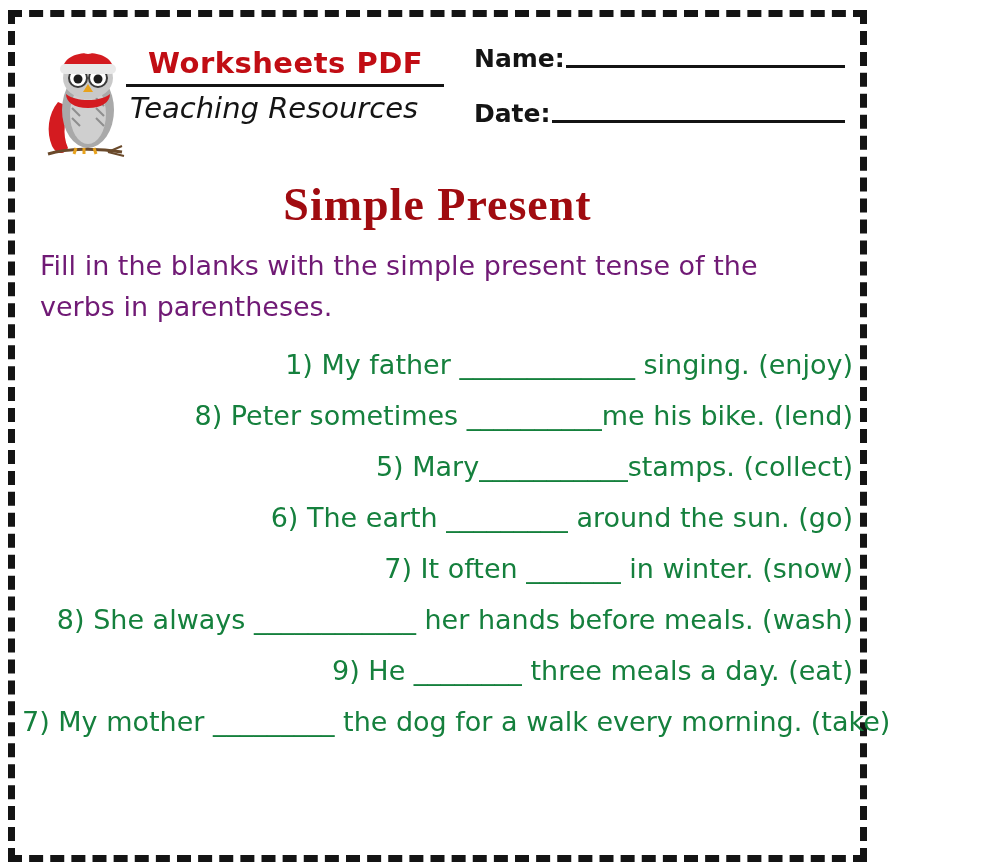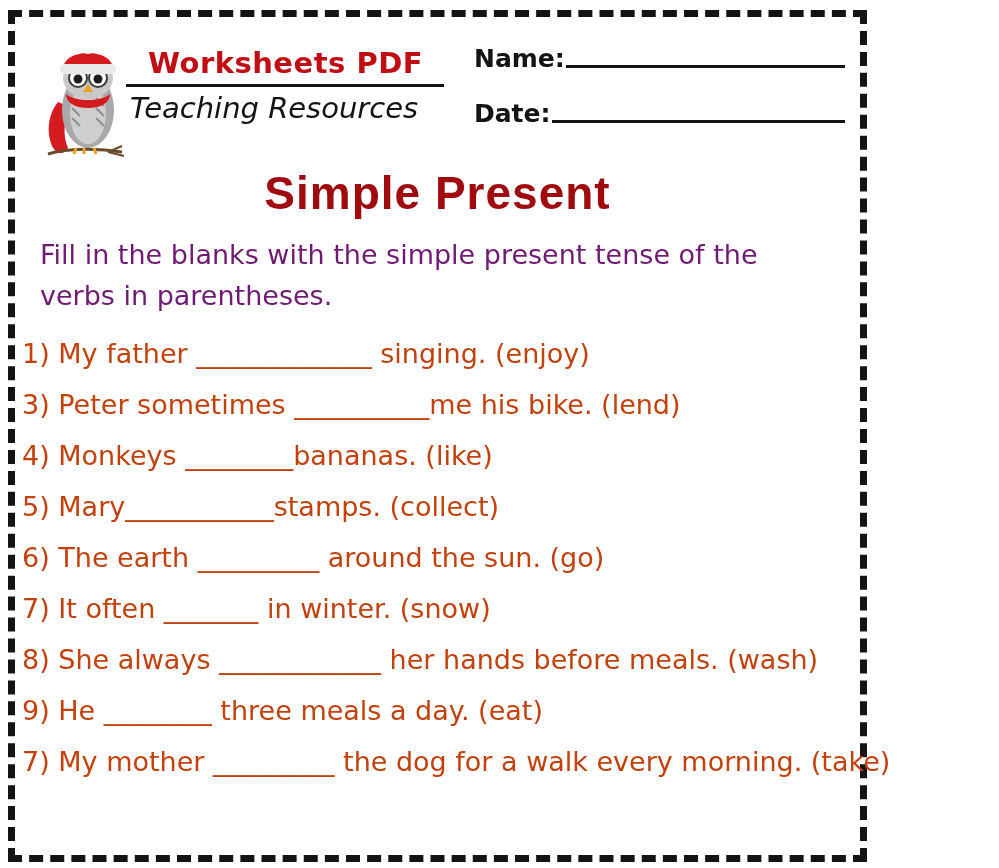--- a/index.html
+++ b/index.html
@@ -118,49 +118,50 @@
     flex: 1 1 auto;
     height: 0;
     border-bottom: 3px solid #141414;
     margin-bottom: 5px;
     margin-left: 1px;
   }
 
   
   .title {
     text-align: center;
-    font-family: Liberation Sans, sans-serif;
+    font-family: Liberation Serif, serif;
     font-weight: bold;
     font-size: 46px;
     color: #a00b10;
     letter-spacing: 1px;
-    margin-top: 4px;
+    margin-top: 16px;
     margin-bottom: 14px;
   }
 
   
   .instructions {
     font-family: "DejaVu Sans", sans-serif;
     font-size: 27px;
     color: #701a75;
     line-height: 41px;
     padding: 0 24px 0 18px;
     margin-bottom: 12px;
   }
 
   
   .questions {
     padding-left: 0px;
   }
   .q {
     font-family: "DejaVu Sans", sans-serif;
     font-size: 27px;
-    color: #c2410c;
+    color: #15803d;
     line-height: 51px;
     white-space: pre;
+    text-align: right;
   }
 </style>
 </head>
 <body>
 
 <div class="sheet">
 
   <div class="frame-top"></div>
   <div class="frame-bottom"></div>
   <div class="frame-left"></div>
@@ -219,22 +220,21 @@
         </div>
       </div>
     </div>
 
     <div class="title">Simple Present</div>
 
     <div class="instructions">Fill in the blanks with the simple present tense of the verbs in parentheses.</div>
 
     <div class="questions">
       <div class="q">1) My father _____________ singing. (enjoy)</div>
-      <div class="q">3) Peter sometimes __________me his bike. (lend)</div>
-      <div class="q">4) Monkeys ________bananas. (like)</div>
+      <div class="q">8) Peter sometimes __________me his bike. (lend)</div>
       <div class="q">5) Mary___________stamps. (collect)</div>
       <div class="q">6) The earth _________ around the sun. (go)</div>
       <div class="q">7) It often _______ in winter. (snow)</div>
       <div class="q">8) She always ____________ her hands before meals. (wash)</div>
       <div class="q">9) He ________ three meals a day. (eat)</div>
       <div class="q">7) My mother _________ the dog for a walk every morning. (take)</div>
     </div>
 
   </div>
 </div>

